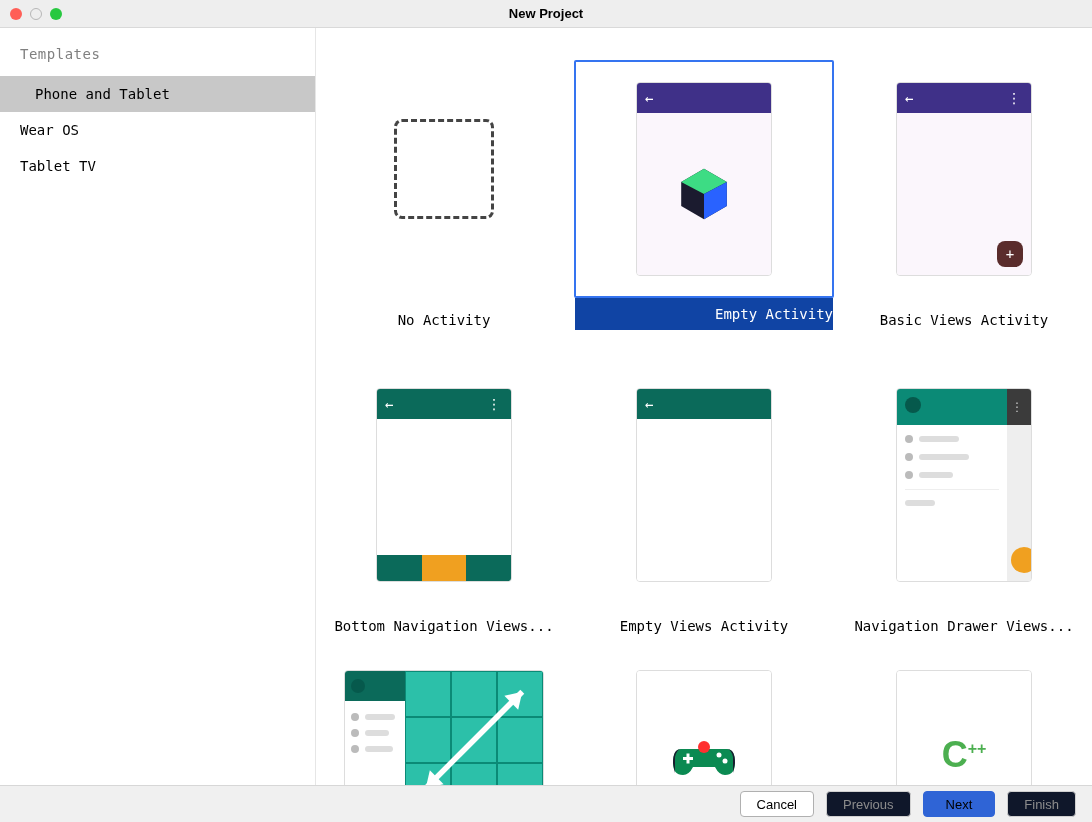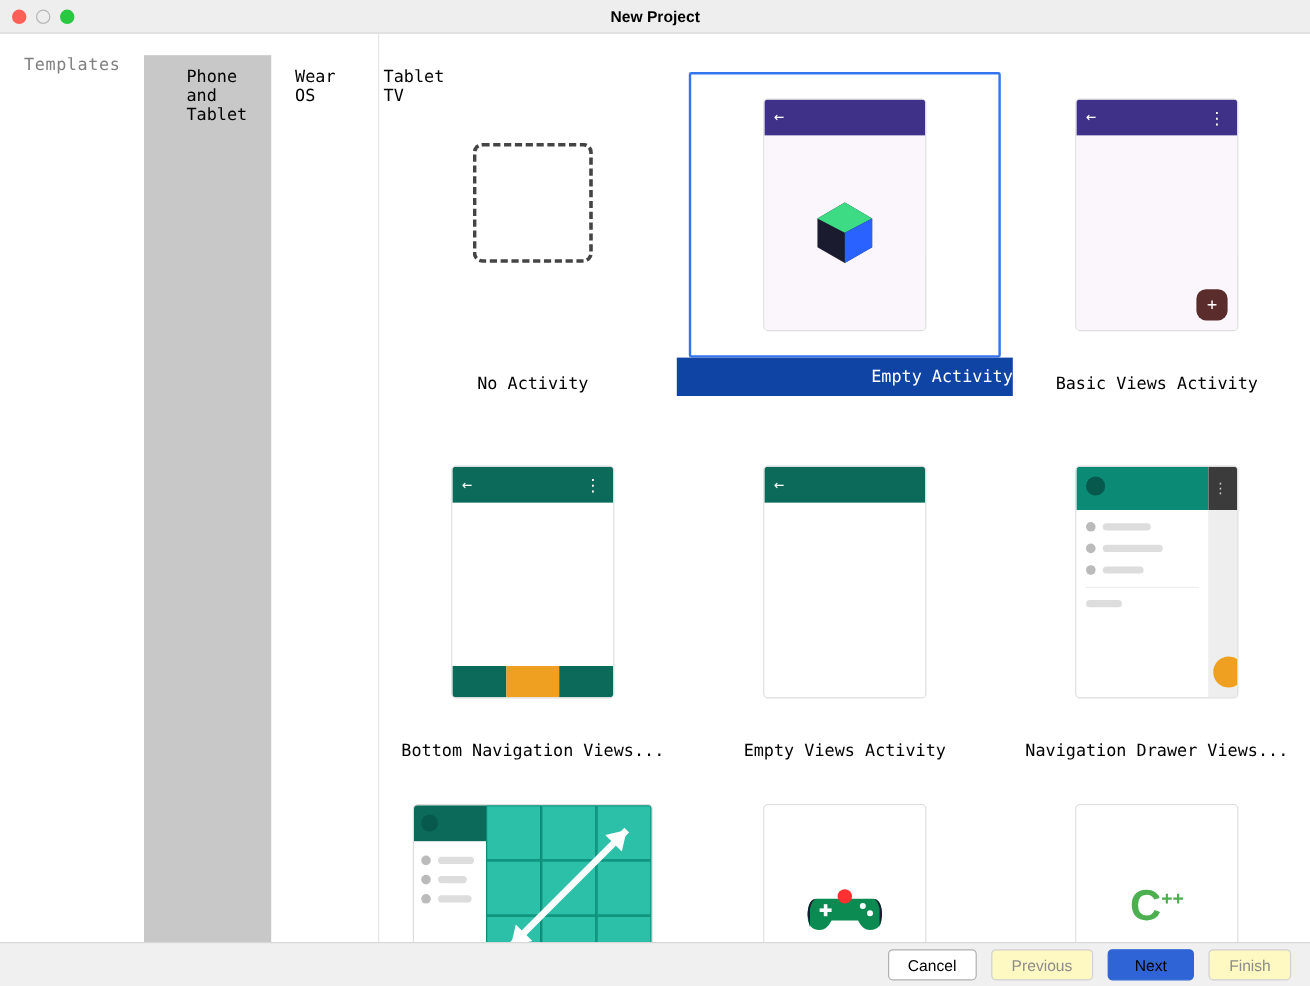--- a/index.html
+++ b/index.html
@@ -15,39 +15,39 @@
   .dot { width: 12px; height: 12px; border-radius: 50%; }
   .dot.red { background: #ff5f57; }
   .dot.yellow-outline { background: transparent; border:1px solid #b7b7b7;}
   .dot.green { background: #28c840; }
   .title { position: absolute; left: 50%; transform: translateX(-50%); font-weight: 700; font-size: 13px; font-family: -apple-system, BlinkMacSystemFont, sans-serif; }
 
   
   .content { flex: 1; display: flex; background: #fff; min-height:0;}
   .sidebar {
     width: 316px; background: #ffffff; border-right: 1px solid #e6e6e6;
-    display: flex; flex-direction: row; padding-top: 18px;
+    display: flex; flex-direction: column; padding-top: 18px;
   }
   .sidebar-title { color: #808080; padding: 0 20px 14px 20px; font-size: 14px; letter-spacing: 0.5px;}
   .sidebar-item { padding: 10px 20px; font-size: 14px; cursor: pointer; color:#000;}
   .sidebar-item.selected { background: #c8c8c8; padding-left: 35px; }
 
   .gallery-wrap { flex: 1; overflow: hidden; position: relative; }
   .gallery {
     display: grid; grid-template-columns: repeat(3, 258px); justify-content: center;
     gap: 36px 2px; padding: 32px 0 0 0; height:100%;
   }
   .tpl-cell { display: flex; flex-direction: column; align-items: center; gap: 14px; }
   .tpl-card {
     width: 150px; height: 220px; border: 1px solid #ddd; border-radius: 4px;
     background: #fff; position: relative; overflow: hidden;
     display:flex; flex-direction:column;
   }
   .tpl-label { font-size: 14px; color: #000; text-align:right; white-space: nowrap;}
-  .tpl-cell.selected .tpl-label { background: #1044a4; color: #fff; width: 280px; padding:8px 0; margin-top:-14px;}
+  .tpl-cell.selected .tpl-label { background: #1044a4; color: #fff; width: 258px; padding:8px 0; margin-top:-14px;}
   .tpl-cell.selected .tpl-card-outer { border:2px solid #3574f0; padding:3px; border-radius:2px;}
   .tpl-card-outer { width: 260px; height: 238px; display:flex; align-items:center; justify-content:center;}
 
   
   .dashed-box {
     width: 100px; height: 100px; border: 3px dashed #444; border-radius: 8px;
     position: absolute; top:50%; left:50%; transform:translate(-50%,-60%);
   }
   .appbar { height: 30px; display:flex; align-items:center; justify-content:space-between; padding:0 8px;}
   .appbar .back { color:#fff; font-size:14px;}
@@ -88,21 +88,21 @@
   
   .footer {
     height: 37px; background: #f0f0f0; border-top: 1px solid #d7d7d7;
     display: flex; align-items: center; justify-content: flex-end; gap: 12px; padding: 0 16px;
     font-family: -apple-system, BlinkMacSystemFont, sans-serif;
   }
   .btn {
     height: 26px; padding: 0 16px; border: 1px solid #b0b0b0; border-radius: 4px;
     background: #fff; font-size: 13px; cursor: pointer; display:flex; align-items:center;
   }
-  .btn.disabled { background: #fef9c3; color: #8c8c8c; border-color:#d0d0d0; cursor:default;}
+  .btn.disabled { background: #0f172a; color: #8c8c8c; border-color:#d0d0d0; cursor:default;}
   .btn.primary { background: #2f64d6; color: #000000; border-color:#2f64d6; padding:0 22px;}
 </style>
 </head>
 <body>
 
 <div class="titlebar">
   <div class="traffic-lights">
     <div class="dot red"></div>
     <div class="dot yellow-outline"></div>
     <div class="dot green"></div>

